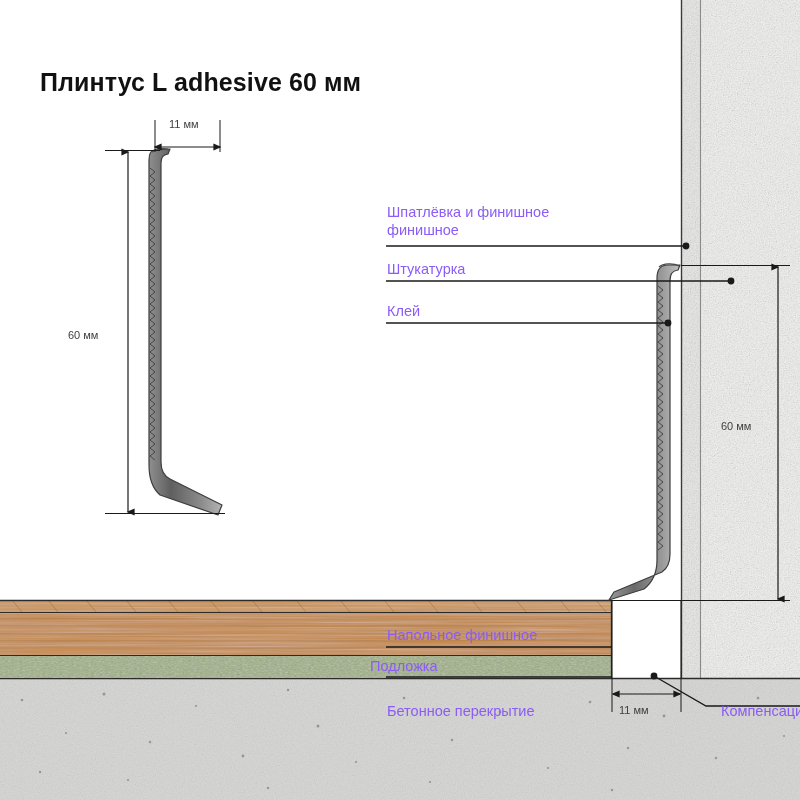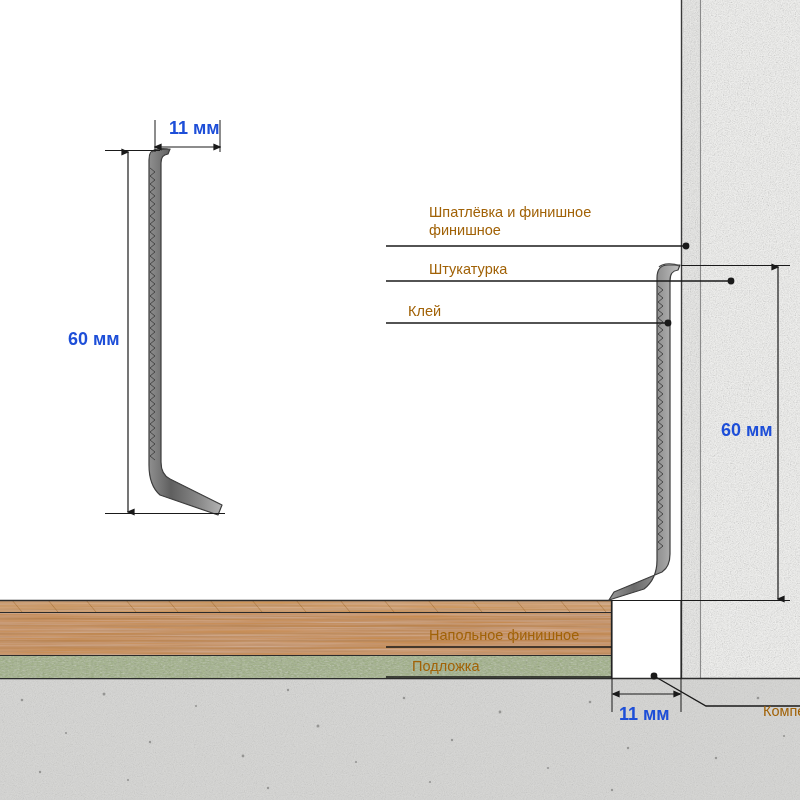--- a/index.html
+++ b/index.html
@@ -2,22 +2,22 @@
 <html><head>
 <meta charset="utf-8">
 <style>
   html,body{margin:0;padding:0;background:#fff;}
   body{width:800px;height:800px;overflow:hidden;
        font-family:"Liberation Sans","DejaVu Sans",sans-serif;color:#1a1a1a;}
   #stage{position:relative;width:800px;height:800px;background:#ffffff;}
   svg#diagram{position:absolute;left:0;top:0;width:800px;height:800px;display:block;}
   .ttl{position:absolute;left:40px;top:68px;font-size:25px;font-weight:700;
        letter-spacing:.1px;color:#111;white-space:nowrap;}
-  .lbl{position:absolute;font-size:14.5px;color:#a16207;white-space:nowrap;line-height:1.22;margin-left:42px;}
-  .dim{position:absolute;font-size:18px;color:#1d4ed8;white-space:nowrap;font-weight:bold;}
+  .lbl{position:absolute;font-size:14.5px;color:#8b5cf6;white-space:nowrap;line-height:1.22;}
+  .dim{position:absolute;font-size:11px;color:#404040;white-space:nowrap;}
   .clip{position:absolute;overflow:hidden;}
 </style>
 </head>
 <body>
 
 <div id="stage">
 
   <svg id="diagram" viewBox="0 0 800 800">
     <defs>
 
@@ -255,33 +255,35 @@
       <line x1="778" y1="267" x2="778" y2="599" stroke="#1a1a1a" stroke-width="1.2" marker-start="url(#arrUp)" marker-end="url(#arrDn)"></line>
     </g>
 
     <g>
       <line x1="612" y1="600" x2="612" y2="712" stroke="#1a1a1a" stroke-width="1"></line>
       <line x1="681" y1="600" x2="681" y2="712" stroke="#1a1a1a" stroke-width="1"></line>
       <line x1="613" y1="694" x2="680" y2="694" stroke="#1a1a1a" stroke-width="1.2" marker-start="url(#arrL)" marker-end="url(#arrR)"></line>
     </g>
   </svg>
 
+  <div class="ttl">Плинтус L adhesive 60 мм</div>
 
   <div class="dim" style="left:169px;top:118px;">11 мм</div>
   <div class="dim" style="left:68px;top:329px;">60 мм</div>
 
   <div class="lbl" style="left:387px;top:204px;">
     <span>Шпатлёвка и финишное</span><br>
     <span>финишное</span>
   </div>
   <div class="lbl" style="left:387px;top:261px;">Штукатурка</div>
-  <div class="lbl" style="left:366px;top:303px;">Клей</div>
+  <div class="lbl" style="left:387px;top:303px;">Клей</div>
 
   <div class="lbl" style="left:387px;top:627px;">Напольное финишное</div>
   <div class="lbl" style="left:370px;top:658px;">Подложка</div>
+  <div class="lbl" style="left:387px;top:703px;">Бетонное перекрытие</div>
 
   <div class="dim" style="left:619px;top:704px;">11 мм</div>
   <div class="dim" style="left:721px;top:420px;">60 мм</div>
 
   <div class="clip" style="left:721px;top:703px;width:79px;height:22px;">
     <div class="lbl" style="position:absolute;left:0;top:0;">Компенсационный зазор</div>
   </div>
 
 </div>
 

